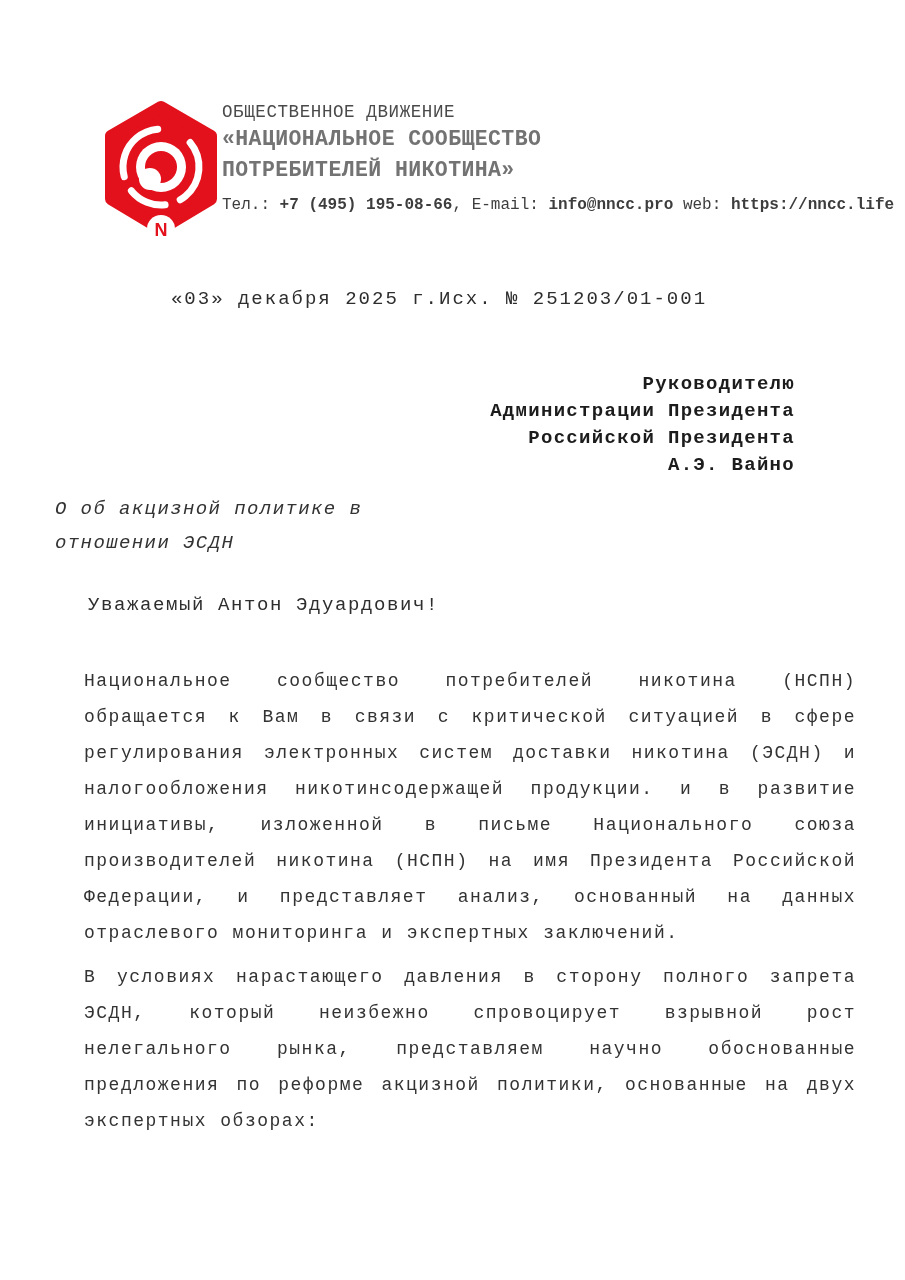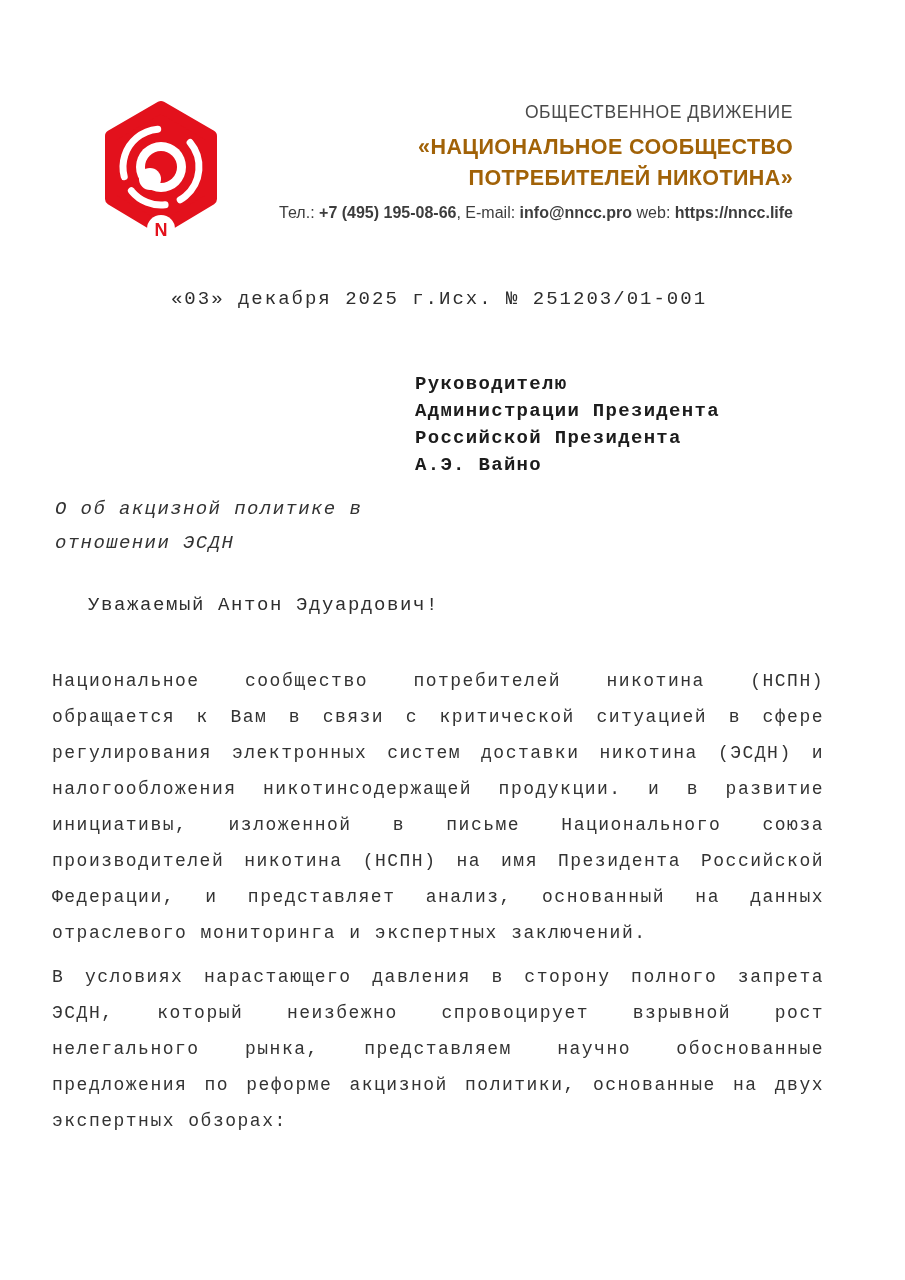--- a/index.html
+++ b/index.html
@@ -18,38 +18,38 @@
   
   .letterhead {
     display: flex;
     align-items: flex-start;
     padding: 98px 112px 0 100px;
   }
   .logo-wrap { flex: none; width: 122px; height: 150px; }
   .logo-wrap svg { display: block; width: 122px; height: 150px; }
   .head-text {
     flex: 1;
-    text-align: right;
-    font-family: Liberation Sans, sans-serif;
+    text-align: left;
+    font-family: Liberation Mono, monospace;
     color: #3f3f3f;
     padding-top: 4px;
   }
   .org-type {
     font-size: 17.5px;
     font-weight: 400;
     letter-spacing: 0.6px;
     color: #4a4a4a;
   }
   .org-name {
-    margin-top: 9px;
+    margin-top: 2px;
     font-size: 21.5px;
     font-weight: 700;
     letter-spacing: 0.4px;
     line-height: 1.42;
-    color: #a16207;
+    color: #737373;
   }
   .contact-line {
     margin-top: 11px;
     font-size: 16px;
     color: #3d3d3d;
     white-space: nowrap;
   }
   .contact-line b { font-weight: 700; }
 
   
@@ -61,21 +61,21 @@
     line-height: 1;
     letter-spacing: 2px;
     color: #2e2e2e;
     white-space: nowrap;
   }
 
   
   .recipient {
     width: 380px;
     margin: 62px 110px 0 auto;
-    text-align: left;
+    text-align: right;
     font-size: 19px;
     font-weight: 700;
     letter-spacing: 1.3px;
     line-height: 27px;
     color: #1c1c1c;
   }
 
   
   .subject {
     margin: 13px 0 0 55px;
@@ -91,21 +91,21 @@
   .salutation {
     margin: 36px 45px 0 88px;
     font-size: 19px;
     letter-spacing: 1.6px;
     line-height: 1;
     color: #2e2e2e;
   }
 
   
   .body-text {
-    margin: 48px 45px 0 52px;
+    margin: 48px 45px 0 84px;
     width: 772px;
   }
   .body-text p {
     margin: 0 0 8px 0;
     font-size: 18px;
     letter-spacing: 1.5px;
     line-height: 36px;
     text-align: justify;
     color: #333;
     word-spacing: 1px;

